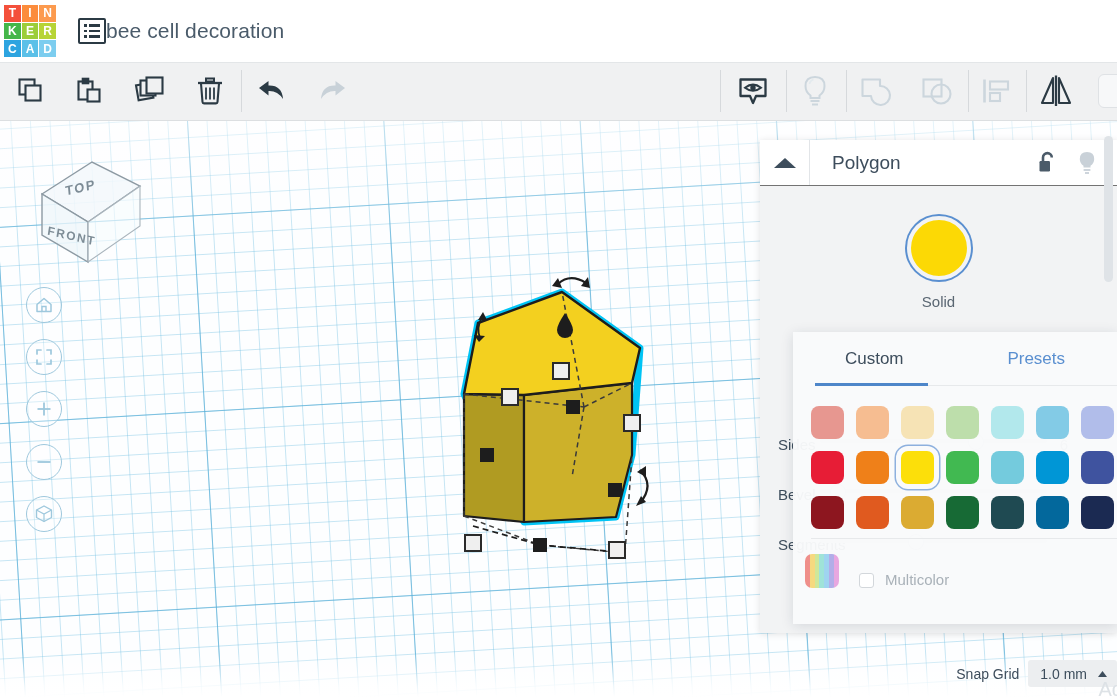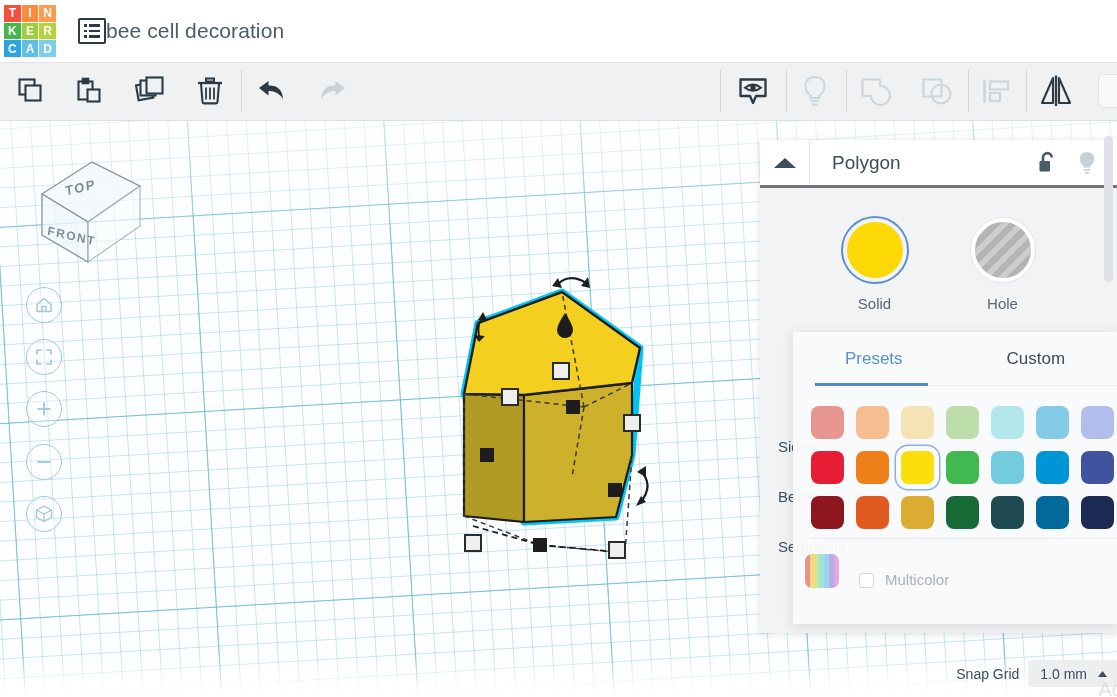--- a/index.html
+++ b/index.html
@@ -214,21 +214,21 @@
     background: #f2f3f4;
     box-shadow: 0 1px 7px rgba(0,0,0,0.12);
     z-index: 25;
     overflow: hidden;
   }
   .panel-header {
     height: 45px;
     background: #ffffff;
     display: flex;
     align-items: center;
-    border-bottom: 3px solid #737373;
+    border-bottom: 1px solid #737373;
   }
   .ph-collapse {
     width: 49px;
     height: 45px;
     display: flex;
     align-items: center;
     justify-content: center;
   }
   .ph-div {
     width: 1px; height: 45px;
@@ -762,24 +762,20 @@
         </svg>
       </div>
     </div>
 
     <div class="panel-body">
       <div class="swatch-row">
         <div class="swatch-item">
           <div class="swatch-circle solid"></div>
           <div class="swatch-label">Solid</div>
         </div>
-        <div class="swatch-item">
-          <div class="swatch-circle hole"></div>
-          <div class="swatch-label">Hole</div>
-        </div>
       </div>
 
       <div class="prop-row" style="top:250px">
         <span>Sides</span>
         <span class="prop-val">6</span>
       </div>
       <div class="track" style="top:253px">
         <div class="knob" style="left:148px"></div>
       </div>
 
@@ -796,22 +792,22 @@
       <div class="track" style="top:353px">
         <div class="knob" style="left:88px"></div>
       </div>
     </div>
   </div>
 
   <div class="right-scroll"></div>
 
   <div class="colorpop">
     <div class="cp-tabs">
+      <div class="cp-tab">Custom</div>
       <div class="cp-tab active">Presets</div>
-      <div class="cp-tab">Custom</div>
     </div>
     <div class="cp-divider"></div>
     <div class="cp-underline"></div>
 
     <div class="cp-grid">
       <div class="cp-cell">
           <div class="cp-chip" style="background:#e79790"></div>
         </div>
       <div class="cp-cell">
           <div class="cp-chip" style="background:#f6bd91"></div>

